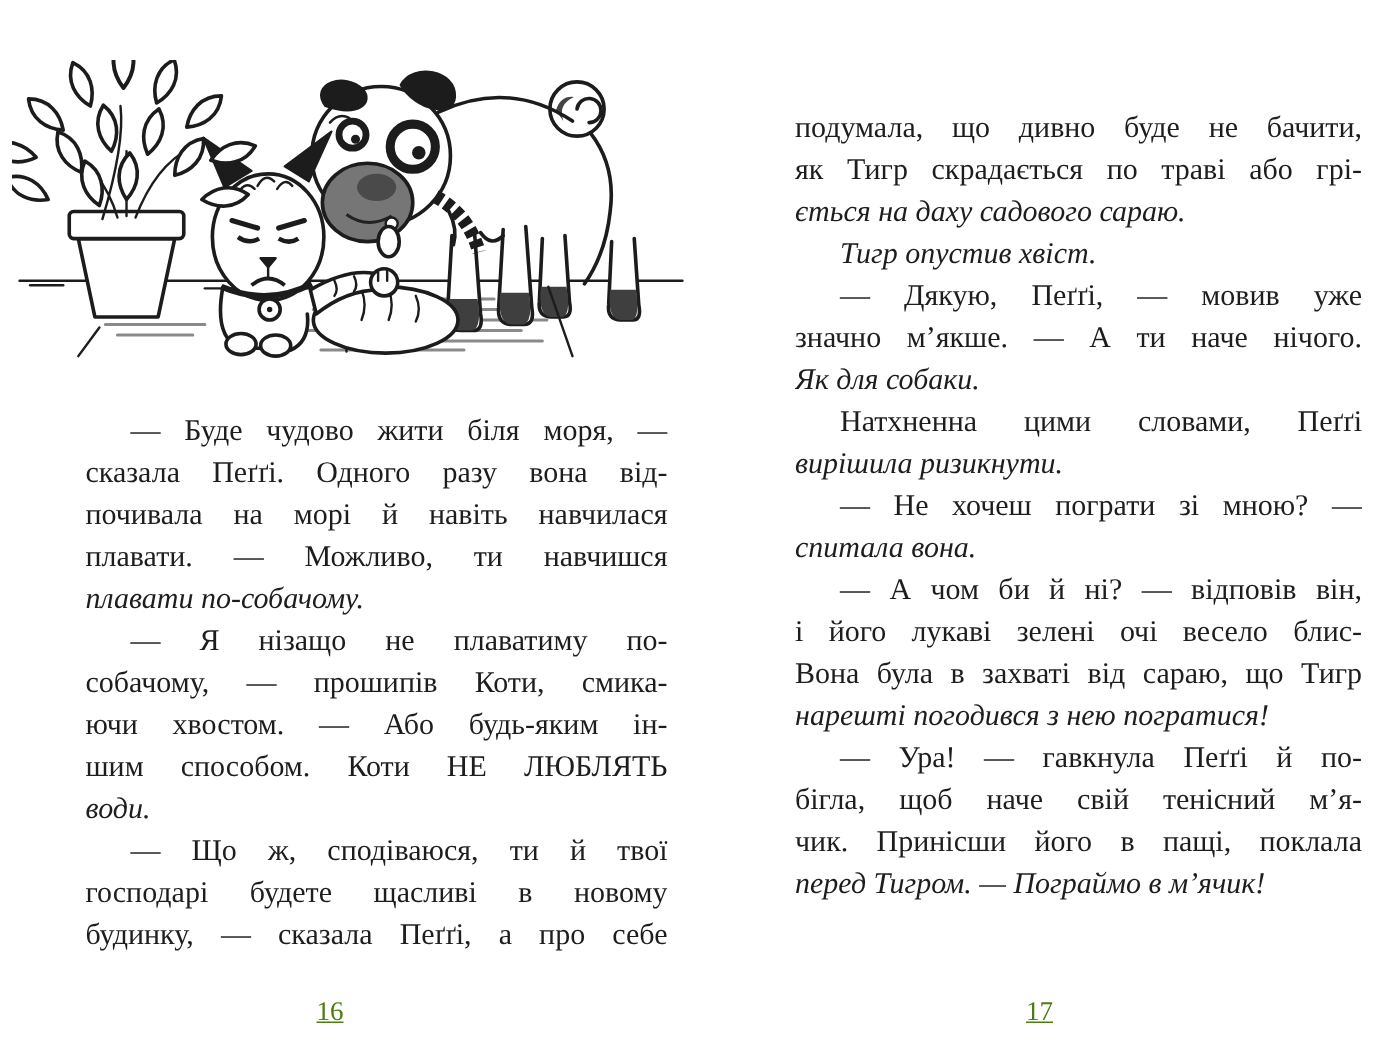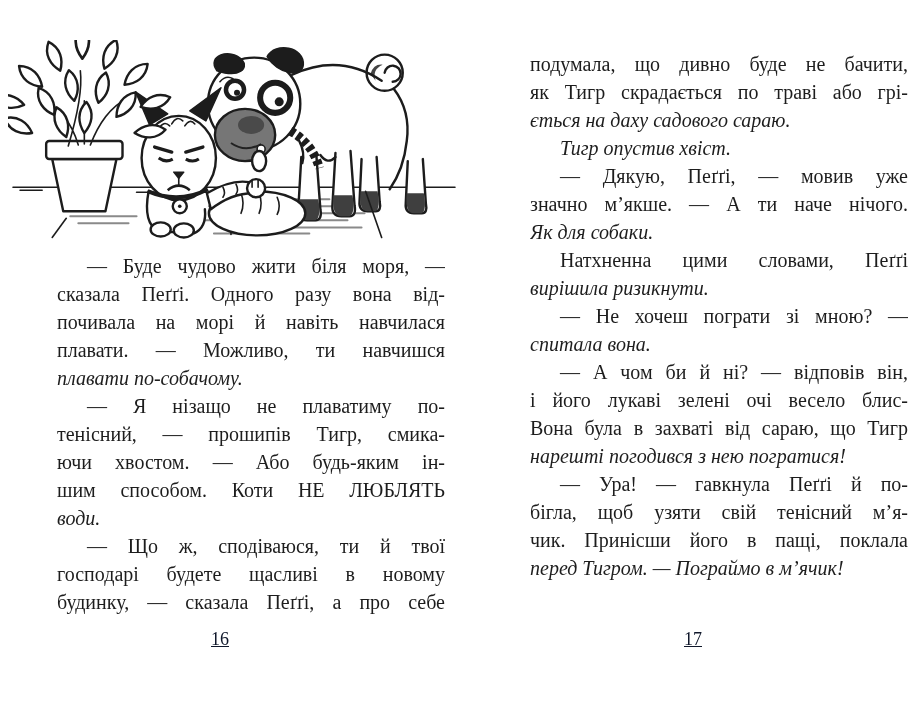--- a/index.html
+++ b/index.html
@@ -2,32 +2,32 @@
 <html><head>
 <meta charset="utf-8">
 <style>
   html,body{margin:0;padding:0;}
   body{
     width:922px;height:709px;position:relative;background:#ffffff;
     font-family:"Liberation Serif","DejaVu Serif",serif;color:#1d1d1d;
     overflow:hidden;
   }
   .illustration{position:absolute;left:8px;top:40px;width:452px;height:202px;}
-  .textcol{position:absolute;font-size:20px;line-height:28px;}
+  .textcol{position:absolute;font-size:20px;line-height:28px;margin-top:21px;}
   .textcol.left{left:57px;top:252px;width:388px;}
   .textcol.right{left:530px;top:50px;width:378px;}
   .line{
     height:28px;overflow:hidden;
     text-align:justify;text-align-last:justify;text-justify:inter-word;
   }
   .line.indent{padding-left:30px;}
   .line.end{text-align-last:left;font-style:italic;}
   .pagenum{
-    position:absolute;top:629px;width:60px;text-align:center;
-    font-size:18px;color:#0f172a;text-decoration:underline;
+    position:absolute;top:664px;width:60px;text-align:center;
+    font-size:18px;color:#4d7c0f;text-decoration:underline;
   }
   .pagenum.left{left:190px;}
   .pagenum.right{left:663px;}
   svg .ink{stroke:#1c1c1c;fill:none;stroke-width:2.4;stroke-linecap:round;stroke-linejoin:round;}
   svg .inkthin{stroke:#1c1c1c;fill:none;stroke-width:1.6;stroke-linecap:round;}
   svg .fillwhite{fill:#ffffff;}
   svg .filldark{fill:#1c1c1c;stroke:#1c1c1c;stroke-width:1.5;stroke-linejoin:round;}
   svg .shade{stroke:#8a8a8a;stroke-width:2;stroke-linecap:round;}
 </style>
 </head>
@@ -162,21 +162,21 @@
   </svg>
 </div>
 
 <div class="textcol left">
     <div class="line indent">— Буде чудово жити біля моря, —</div>
     <div class="line">сказала Пеґґі. Одного разу вона від-</div>
     <div class="line">почивала на морі й навіть навчилася</div>
     <div class="line">плавати. — Можливо, ти навчишся</div>
     <div class="line end">плавати по-собачому.</div>
     <div class="line indent">— Я нізащо не плаватиму по-</div>
-    <div class="line">тенісний, — прошипів Тигр, смика-</div>
+    <div class="line">собачому, — прошипів Коти, смика-</div>
     <div class="line">ючи хвостом. — Або будь-яким ін-</div>
     <div class="line">шим способом. Коти НЕ ЛЮБЛЯТЬ</div>
     <div class="line end">води.</div>
     <div class="line indent">— Що ж, сподіваюся, ти й твої</div>
     <div class="line">господарі будете щасливі в новому</div>
     <div class="line">будинку, — сказала Пеґґі, а про себе</div>
   </div>
 <div class="textcol right">
     <div class="line">подумала, що дивно буде не бачити,</div>
     <div class="line">як Тигр скрадається по траві або грі-</div>
@@ -187,19 +187,19 @@
     <div class="line end">Як для собаки.</div>
     <div class="line indent">Натхненна цими словами, Пеґґі</div>
     <div class="line end">вирішила ризикнути.</div>
     <div class="line indent">— Не хочеш пограти зі мною? —</div>
     <div class="line end">спитала вона.</div>
     <div class="line indent">— А чом би й ні? — відповів він,</div>
     <div class="line">і його лукаві зелені очі весело блис-</div>
     <div class="line">Вона була в захваті від сараю, що Тигр</div>
     <div class="line end">нарешті погодився з нею погратися!</div>
     <div class="line indent">— Ура! — гавкнула Пеґґі й по-</div>
-    <div class="line">бігла, щоб узяти свій тенісний м’я-</div>
+    <div class="line">бігла, щоб наче свій тенісний м’я-</div>
     <div class="line">чик. Принісши його в пащі, поклала</div>
     <div class="line end">перед Тигром. — Пограймо в м’ячик!</div>
   </div>
 
 <div class="pagenum left">16</div>
 <div class="pagenum right">17</div>
 
 </body></html>

